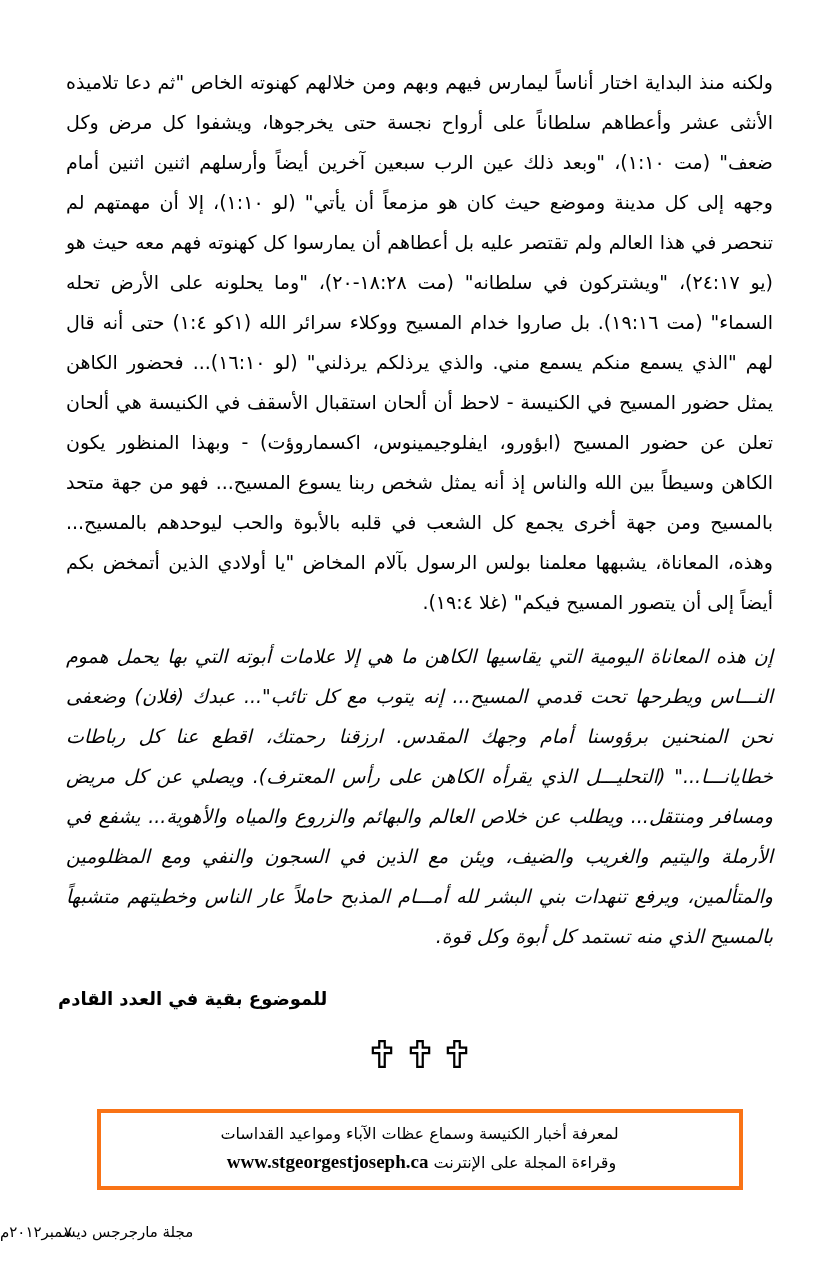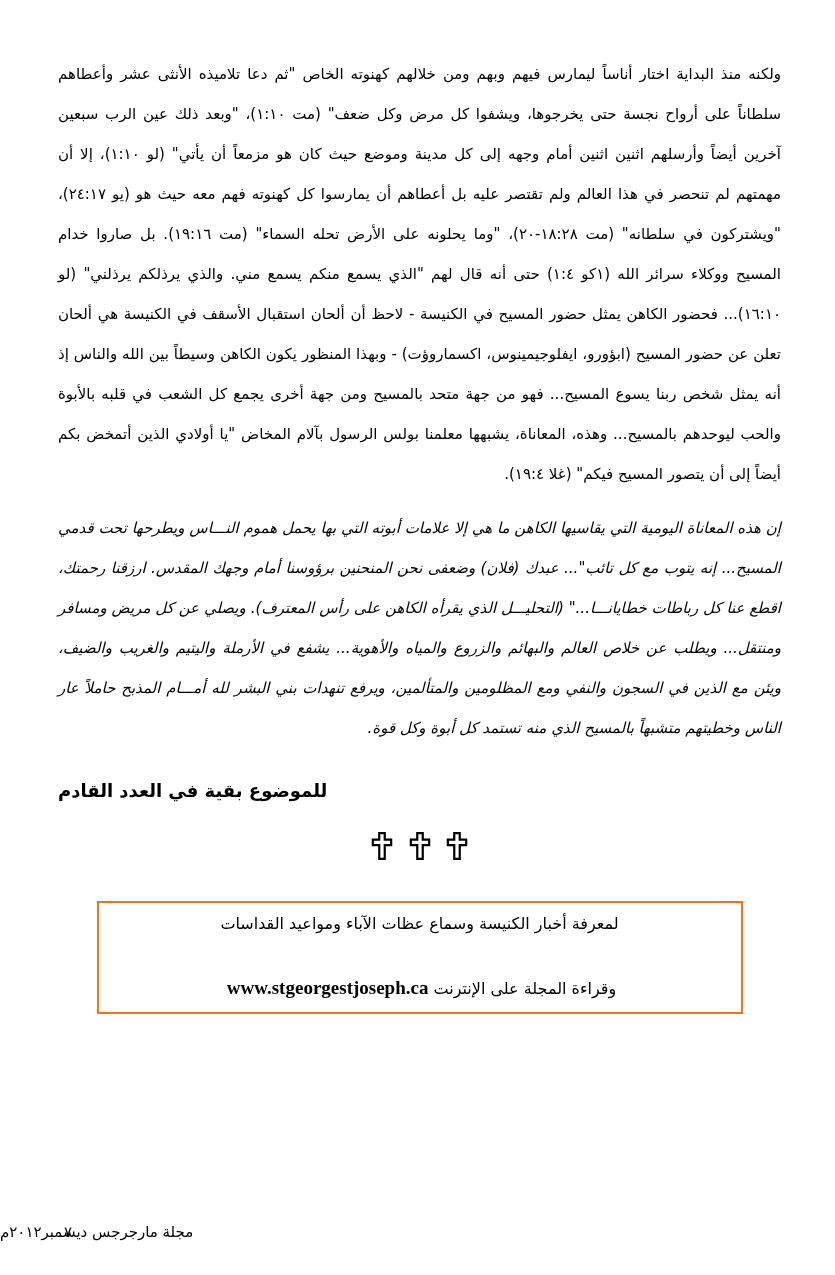--- a/index.html
+++ b/index.html
@@ -14,50 +14,50 @@
     overflow: hidden;
   }
   .content {
     position: absolute;
     top: 54px;
     right: 54px;
     left: 58px;
     direction: rtl;
   }
   p.body-text {
-    margin: 0;
-    font-size: 15px;
+    margin: 8px;
+    font-size: 19px;
     line-height: 40px;
     text-align: justify;
     color: #000000;
   }
   p.body-text + p.body-text { margin-top: 14px; font-style: italic; }
   .continuation-note {
     margin-top: 32px;
     font-weight: bold;
     font-size: 18px;
     text-align: left;
   }
   .cross-divider {
     margin-top: 30px;
     text-align: center;
     direction: ltr;
   }
   .cross-divider svg { margin: 0 5px; vertical-align: middle; }
   .info-box {
     margin: 40px auto 0 auto;
     width: 646px;
-    border: 2px solid #f97316;
+    border: 4px solid #f97316;
     padding: 7px 10px 9px 10px;
     text-align: center;
     font-size: 16px;
     line-height: 28px;
     box-sizing: border-box;
   }
-  .info-line2 { direction: rtl; margin-top: 36px; }
+  .info-line2 { direction: rtl; }
   .info-url {
     font-family: "Liberation Serif", serif;
     font-weight: bold;
     font-size: 19px;
     direction: ltr;
     unicode-bidi: embed;
     padding-left: 4px;
   }
   .page-footer {
     position: absolute;

